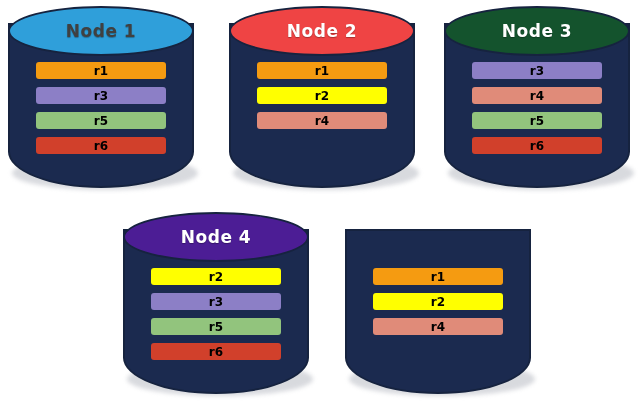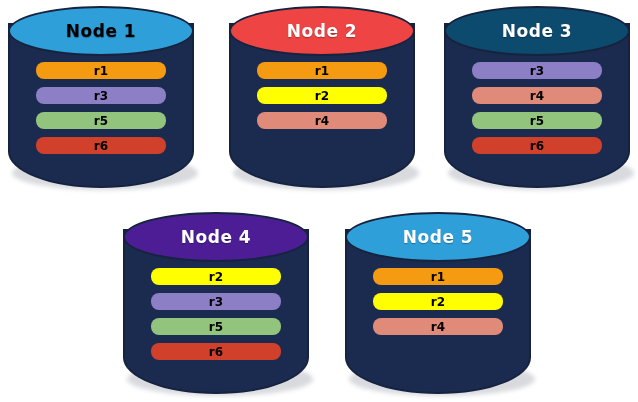--- a/index.html
+++ b/index.html
@@ -86,40 +86,40 @@
     right: 28px;
     top: 56px;
     z-index: 4;
     display: flex;
     flex-direction: column;
     gap: 8px;
   }
 
   .replica {
     height: 17px;
-    border-radius: 8px;
+    border-radius: 3px;
     display: flex;
     align-items: center;
     justify-content: center;
     color: #000000;
     font-size: 12px;
     font-weight: bold;
     line-height: 1;
     box-sizing: border-box;
   }
 </style>
 </head>
 <body>
 
 <div id="diagram">
     <div class="node" style="left: 8px; top: 6px; width: 186px; height: 182px;">
       <div class="cyl-shadow"></div>
       <div class="cyl-body" style="background: rgb(27, 42, 79); border-color: rgb(22, 35, 63);"></div>
       <div class="cyl-top" style="background: rgb(47, 159, 218); border-color: rgb(22, 35, 63);">
-        <div class="node-title" style="color: #000000; text-align: center;">Node  1</div>
+        <div class="node-title" style="color: #404040; text-align: center;">Node  1</div>
       </div>
       <div class="replicas">
         <div class="replica" style="background: rgb(245, 155, 17);">r1</div>
         <div class="replica" style="background: rgb(140, 127, 198);">r3</div>
         <div class="replica" style="background: rgb(146, 196, 125);">r5</div>
         <div class="replica" style="background: rgb(209, 64, 43);">r6</div>
       </div>
     </div>
     <div class="node" style="left: 229px; top: 6px; width: 186px; height: 182px;">
       <div class="cyl-shadow"></div>
@@ -129,21 +129,21 @@
       </div>
       <div class="replicas">
         <div class="replica" style="background: rgb(245, 155, 17);">r1</div>
         <div class="replica" style="background: rgb(255, 255, 0);">r2</div>
         <div class="replica" style="background: rgb(224, 139, 121);">r4</div>
       </div>
     </div>
     <div class="node" style="left: 444px; top: 6px; width: 186px; height: 182px;">
       <div class="cyl-shadow"></div>
       <div class="cyl-body" style="background: rgb(27, 42, 79); border-color: rgb(22, 35, 63);"></div>
-      <div class="cyl-top" style="background: #0c4a6e; border-color: rgb(22, 35, 63);">
+      <div class="cyl-top" style="background: #14532d; border-color: rgb(22, 35, 63);">
         <div class="node-title" style="color: rgb(255, 255, 255);">Node  3</div>
       </div>
       <div class="replicas">
         <div class="replica" style="background: rgb(140, 127, 198);">r3</div>
         <div class="replica" style="background: rgb(224, 139, 121);">r4</div>
         <div class="replica" style="background: rgb(146, 196, 125);">r5</div>
         <div class="replica" style="background: rgb(209, 64, 43);">r6</div>
       </div>
     </div>
     <div class="node" style="left: 123px; top: 212px; width: 186px; height: 182px;">
@@ -155,22 +155,19 @@
       <div class="replicas">
         <div class="replica" style="background: rgb(255, 255, 0);">r2</div>
         <div class="replica" style="background: rgb(140, 127, 198);">r3</div>
         <div class="replica" style="background: rgb(146, 196, 125);">r5</div>
         <div class="replica" style="background: rgb(209, 64, 43);">r6</div>
       </div>
     </div>
     <div class="node" style="left: 345px; top: 212px; width: 186px; height: 182px;">
       <div class="cyl-shadow"></div>
       <div class="cyl-body" style="background: rgb(27, 42, 79); border-color: rgb(22, 35, 63);"></div>
-      <div class="cyl-top" style="background: rgb(47, 159, 218); border-color: rgb(22, 35, 63);">
-        <div class="node-title" style="color: rgb(255, 255, 255);">Node  5</div>
-      </div>
       <div class="replicas">
         <div class="replica" style="background: rgb(245, 155, 17);">r1</div>
         <div class="replica" style="background: rgb(255, 255, 0);">r2</div>
         <div class="replica" style="background: rgb(224, 139, 121);">r4</div>
       </div>
     </div>
   </div>
 
 </body></html>

